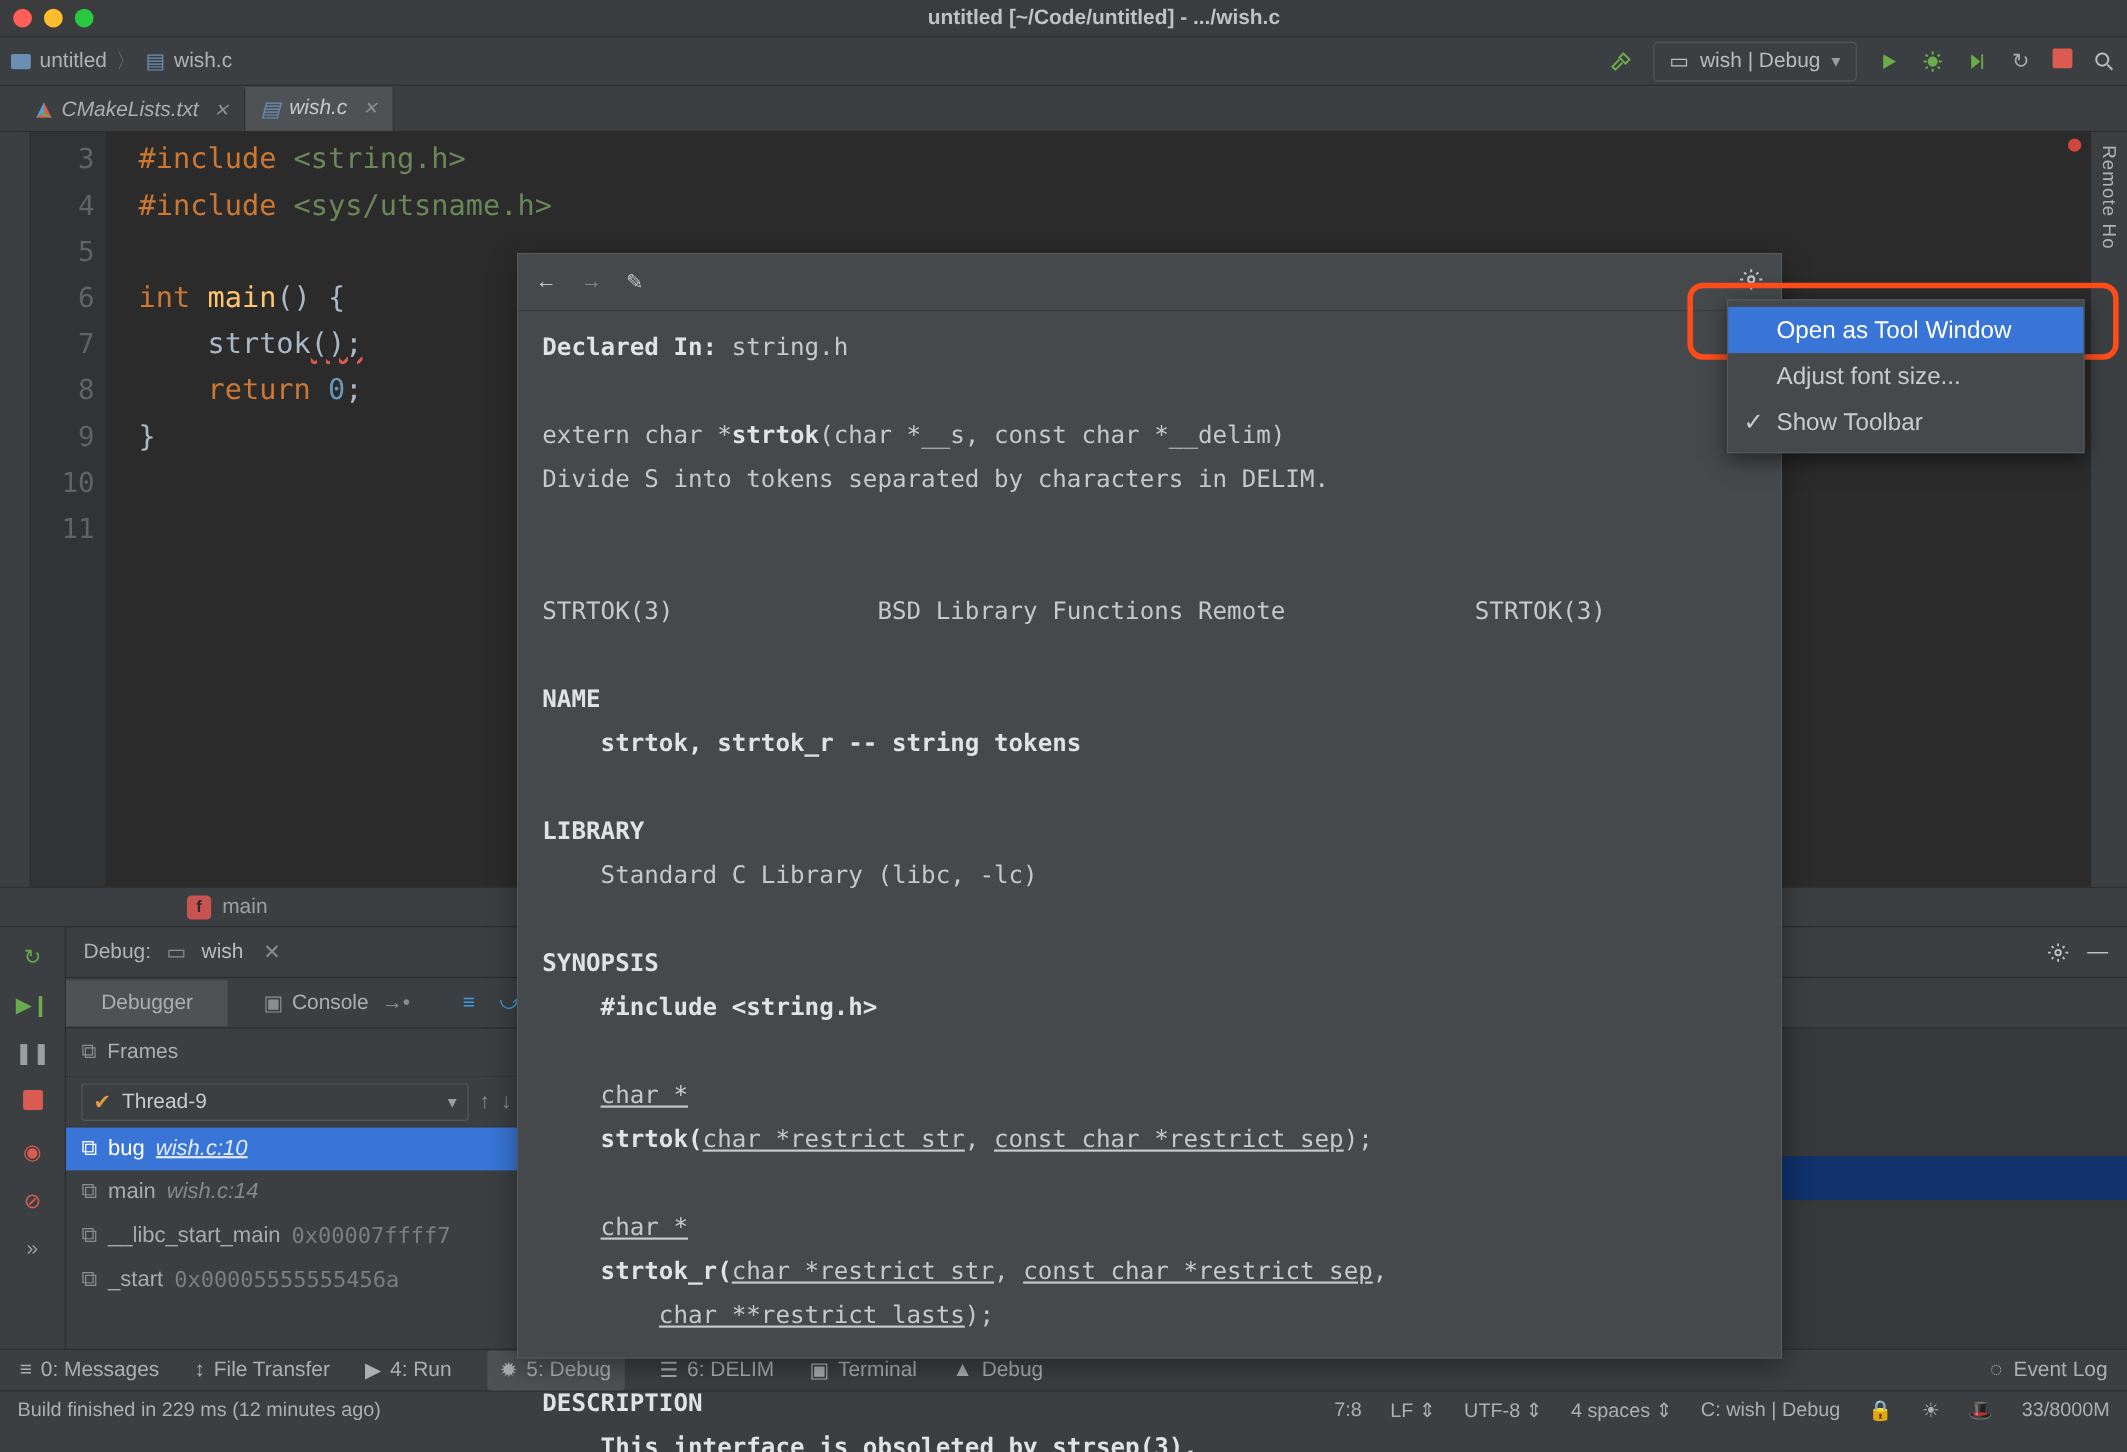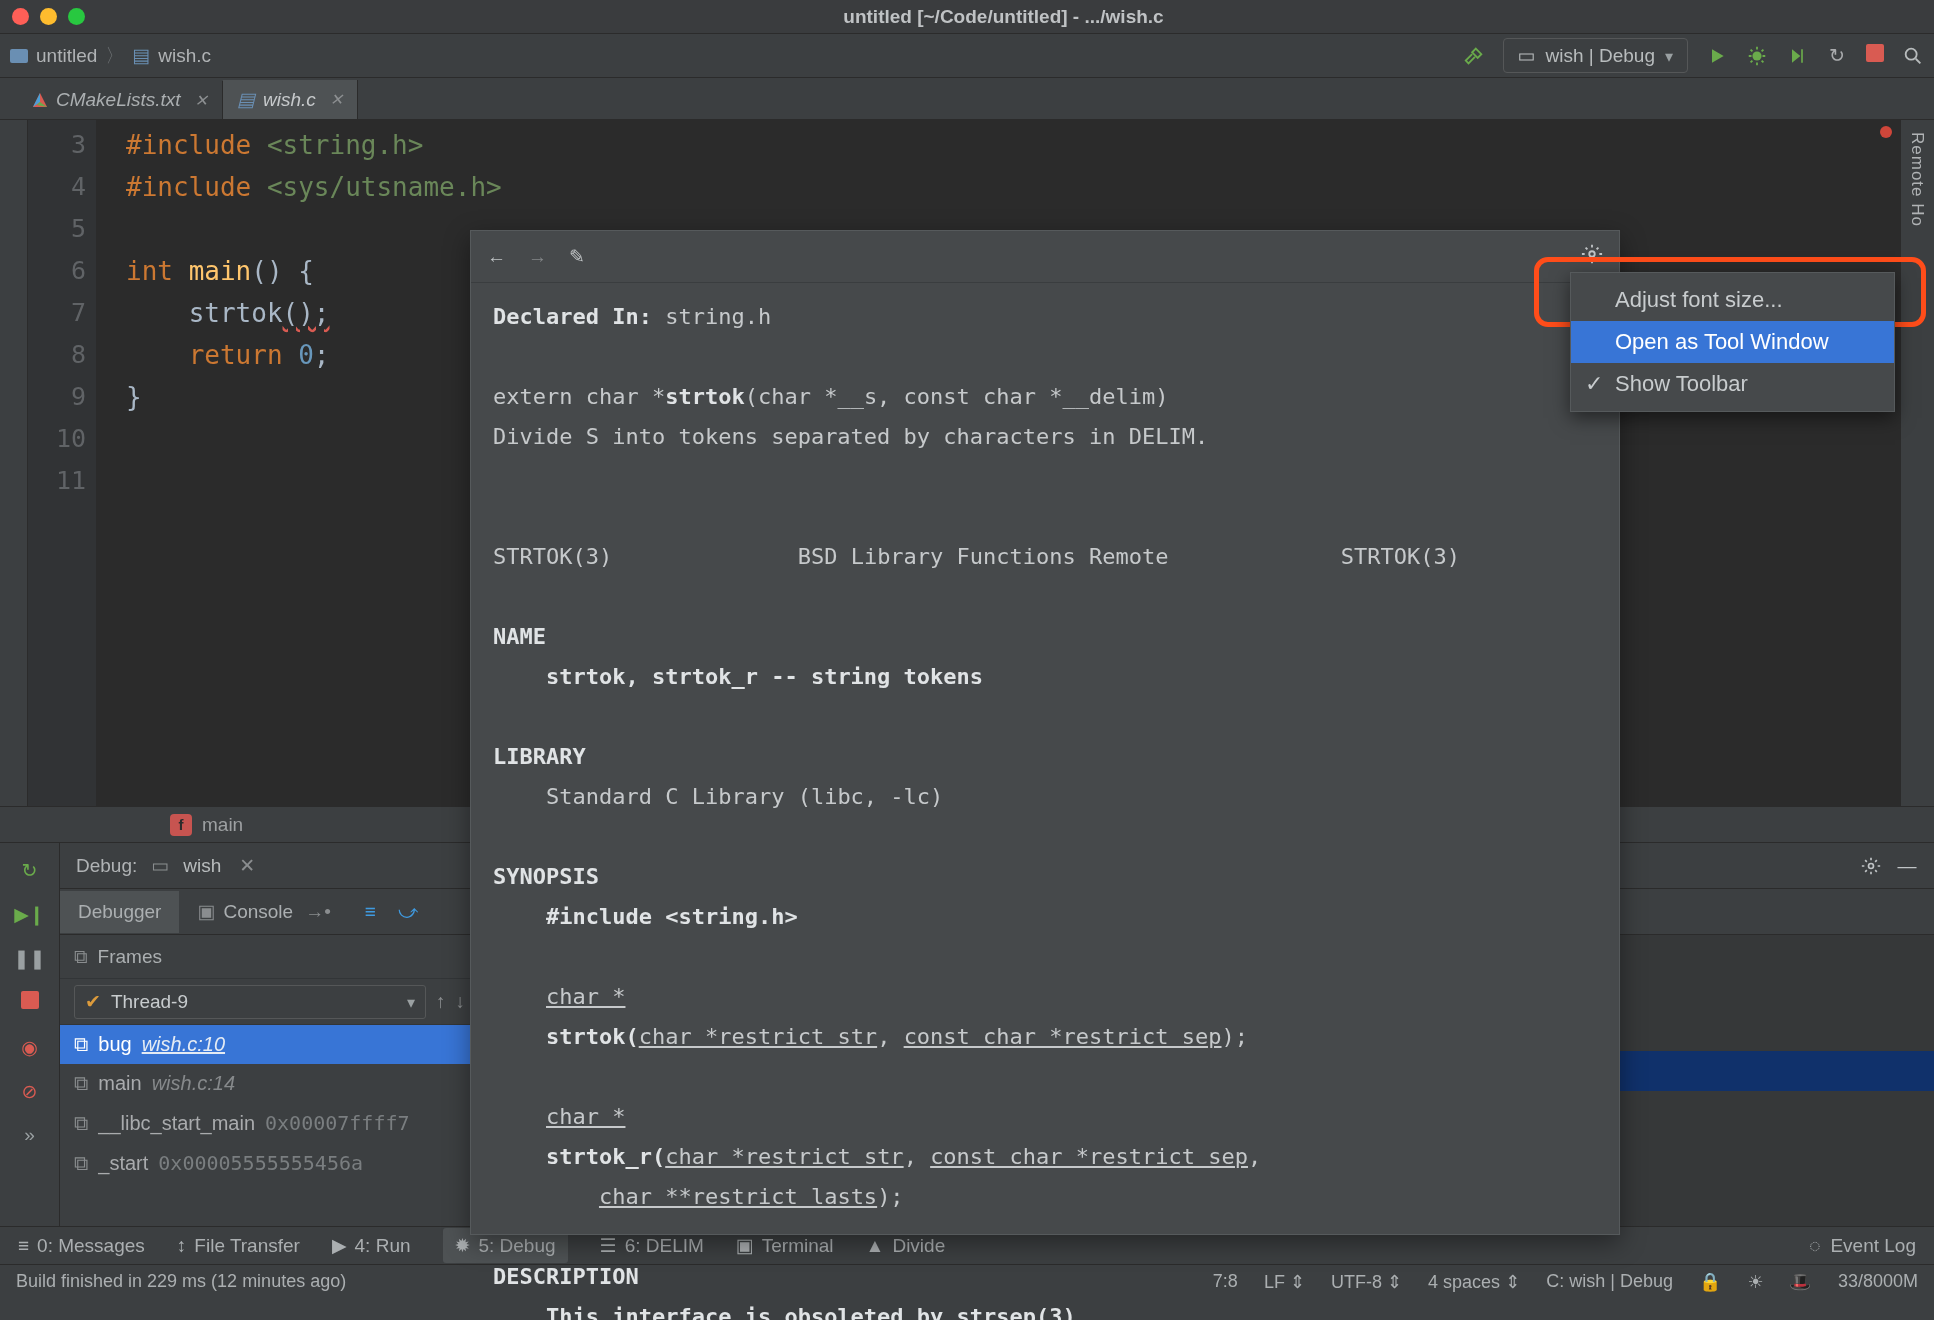--- a/index.html
+++ b/index.html
@@ -78,21 +78,21 @@
 
   .callout { position:absolute; left:1534px; top:257px; width:392px; height:70px; border:5px solid #ff4d1a; border-radius:14px; z-index:19; pointer-events:none;}
 
   
   .debugpanel { height:384px; background:#3c3f41; border-top:1px solid #2b2b2b; display:flex; }
   .dbg-left-strip { width:60px; background:#3c3f41; display:flex; flex-direction:column; align-items:center; gap:22px; padding-top:16px; border-right:1px solid #2b2b2b;}
   .dbg-right { flex:1; display:flex; flex-direction:column; }
   .dbg-header { height:46px; display:flex; align-items:center; padding:0 16px; gap:14px; border-bottom:1px solid #2b2b2b;}
   .dbg-header .lab { color:#b0b3b5; }
   .dbg-tabs { height:46px; display:flex; align-items:center; border-bottom:1px solid #2b2b2b;}
-  .dbg-tab { padding:10px 18px; display:flex; align-items:center; gap:8px; color:#abafb1; }
+  .dbg-tab { padding:10px 32px; display:flex; align-items:center; gap:8px; color:#abafb1; }
   .dbg-tab.active { background:#4e5254; }
   .dbg-tab .ticon { color:#8a8d8f; }
   .dbg-iconrow { display:flex; align-items:center; gap:22px; padding:0 16px; }
   .dbg-body { flex:1; display:flex; }
   .frames-col { width:420px; border-right:1px solid #2b2b2b; display:flex; flex-direction:column; }
   .frames-hd { height:44px; display:flex; align-items:center; padding:0 14px; gap:10px; color:#abafb1; border-bottom:1px solid #323537;}
   .thread-sel { height:46px; display:flex; align-items:center; padding:0 14px; gap:10px; border-bottom:1px solid #323537;}
   .thread-sel .box { flex:1; display:flex; align-items:center; gap:10px; border:1px solid #555758; height:34px; padding:0 10px; border-radius:3px; color:#c8ccce;}
   .frame-list { flex:1; }
   .frame-row { display:flex; align-items:center; gap:10px; padding:8px 14px; color:#a9abad; font-size:20px;}
@@ -270,22 +270,22 @@
     <b>This interface is obsoleted by strsep(3).</b>
 
     
     
     </div>
 </div>
 
 <div class="callout"></div>
 
 <div class="gearmenu">
+  <div class="mi sel">Open as Tool Window</div>
   <div class="mi">Adjust font size...</div>
-  <div class="mi sel">Open as Tool Window</div>
   <div class="mi"><span class="chk">✓</span><span>Show Toolbar</span></div>
 </div>
 
 <div class="debugpanel">
   <div class="dbg-left-strip">
     <span class="icon green">↻</span>
     <span class="icon green">▶❙</span>
     <span class="icon" style="color:#9aa0a2">❚❚</span>
     <span><span class="square-red"></span></span>
     <span class="icon" style="color:#d95b52">◉</span>
@@ -387,21 +387,21 @@
   <div class="ttab">
       <span>☰</span>
       <span>6: DELIM</span>
     </div>
   <div class="ttab">
       <span>▣</span>
       <span>Terminal</span>
     </div>
   <div class="ttab">
       <span>▲</span>
-      <span>Divide</span>
+      <span>Debug</span>
     </div>
   <div class="right">
     <span>◌</span>
     <span>Event Log</span>
   </div>
 </div>
 
 <div class="statusbar">
   <span>Build finished in 229 ms (12 minutes ago)</span>
   <div class="right">

